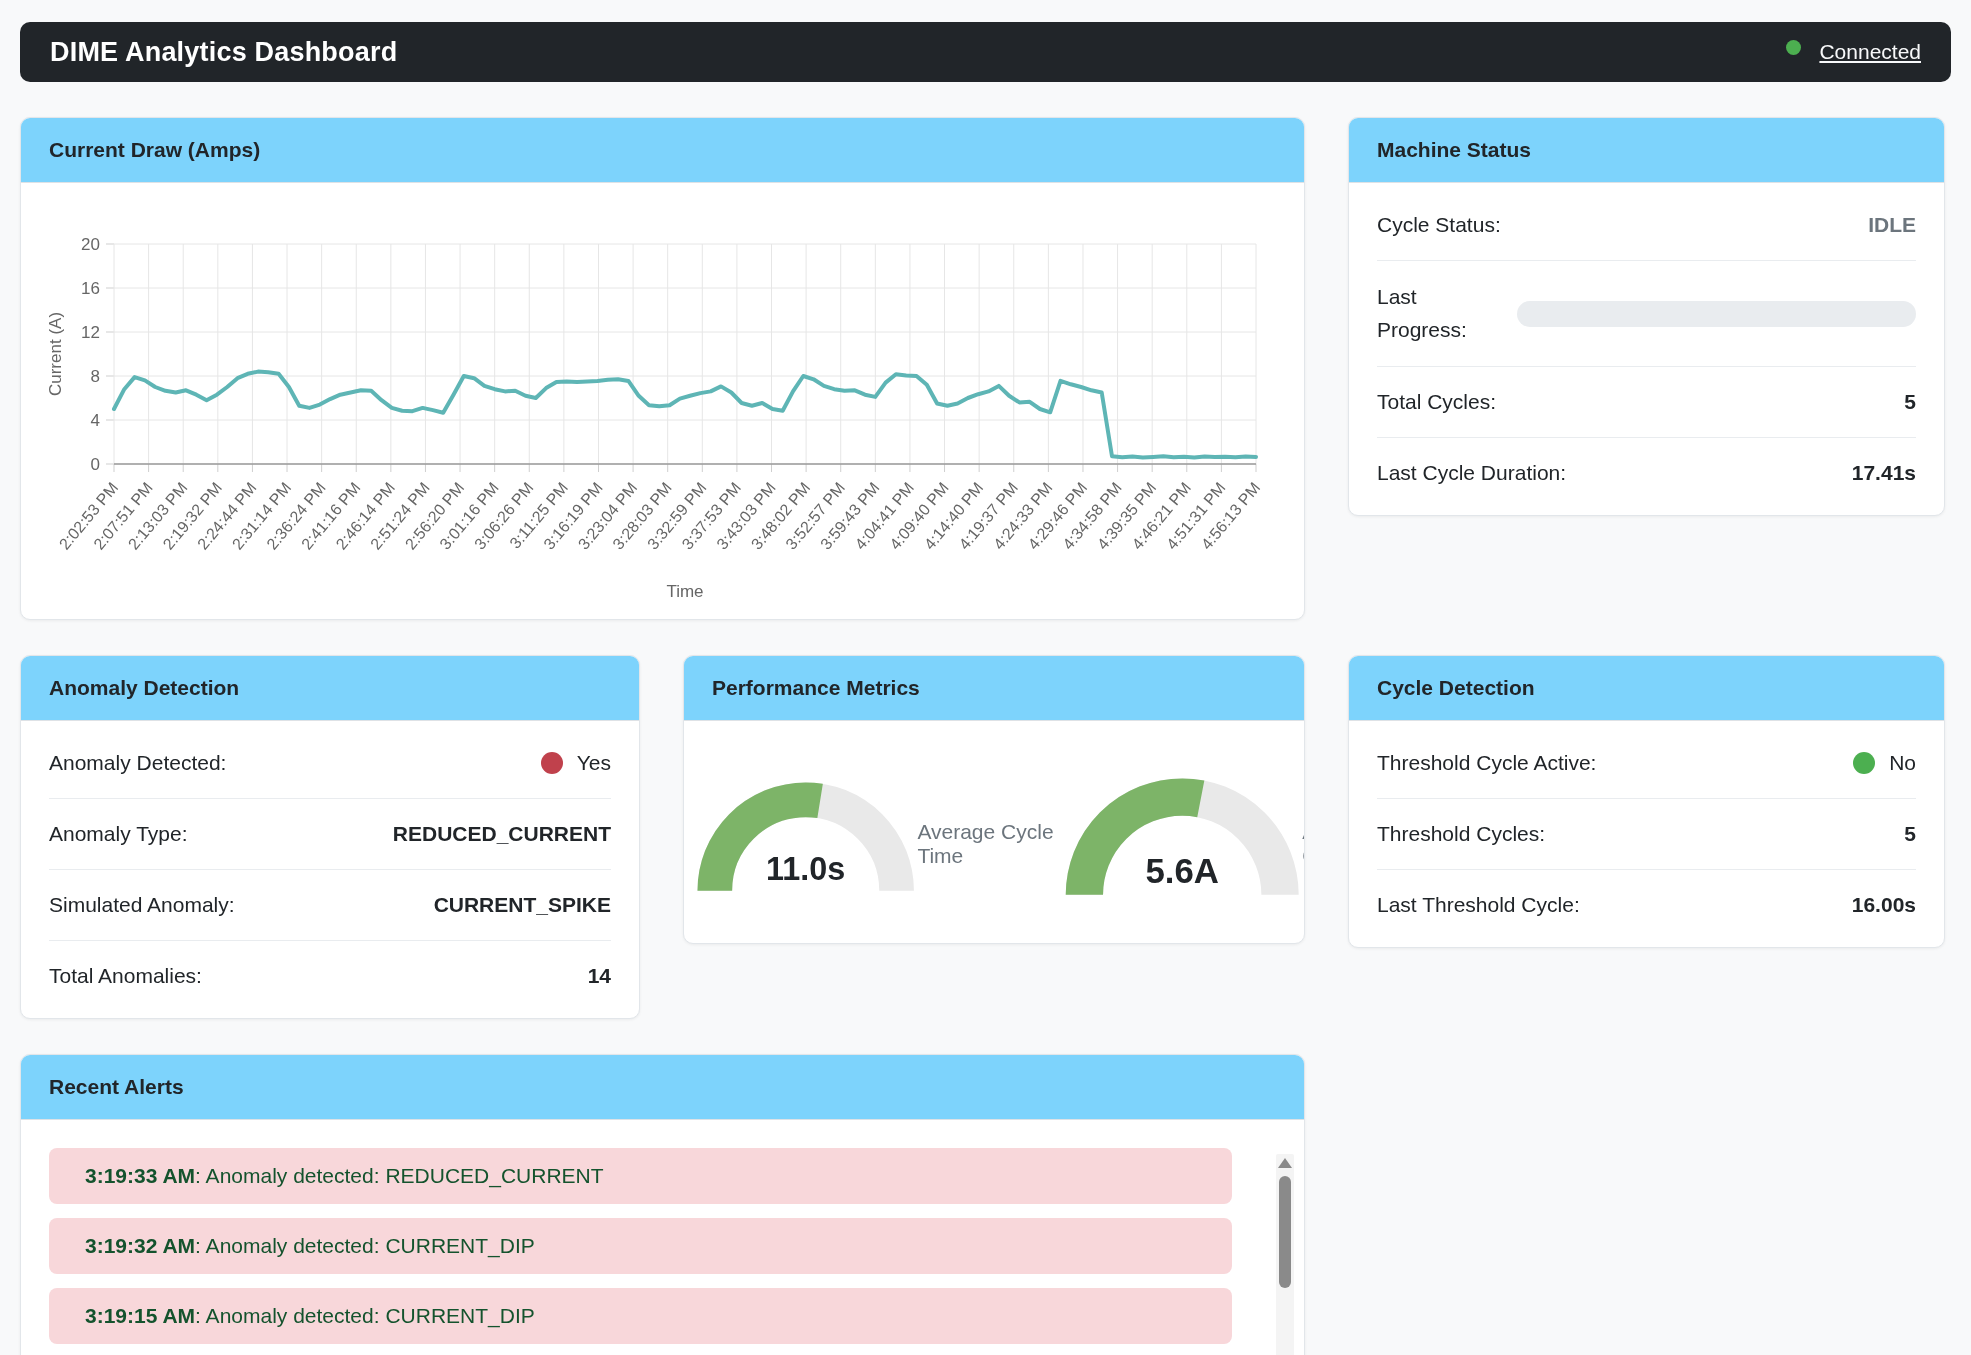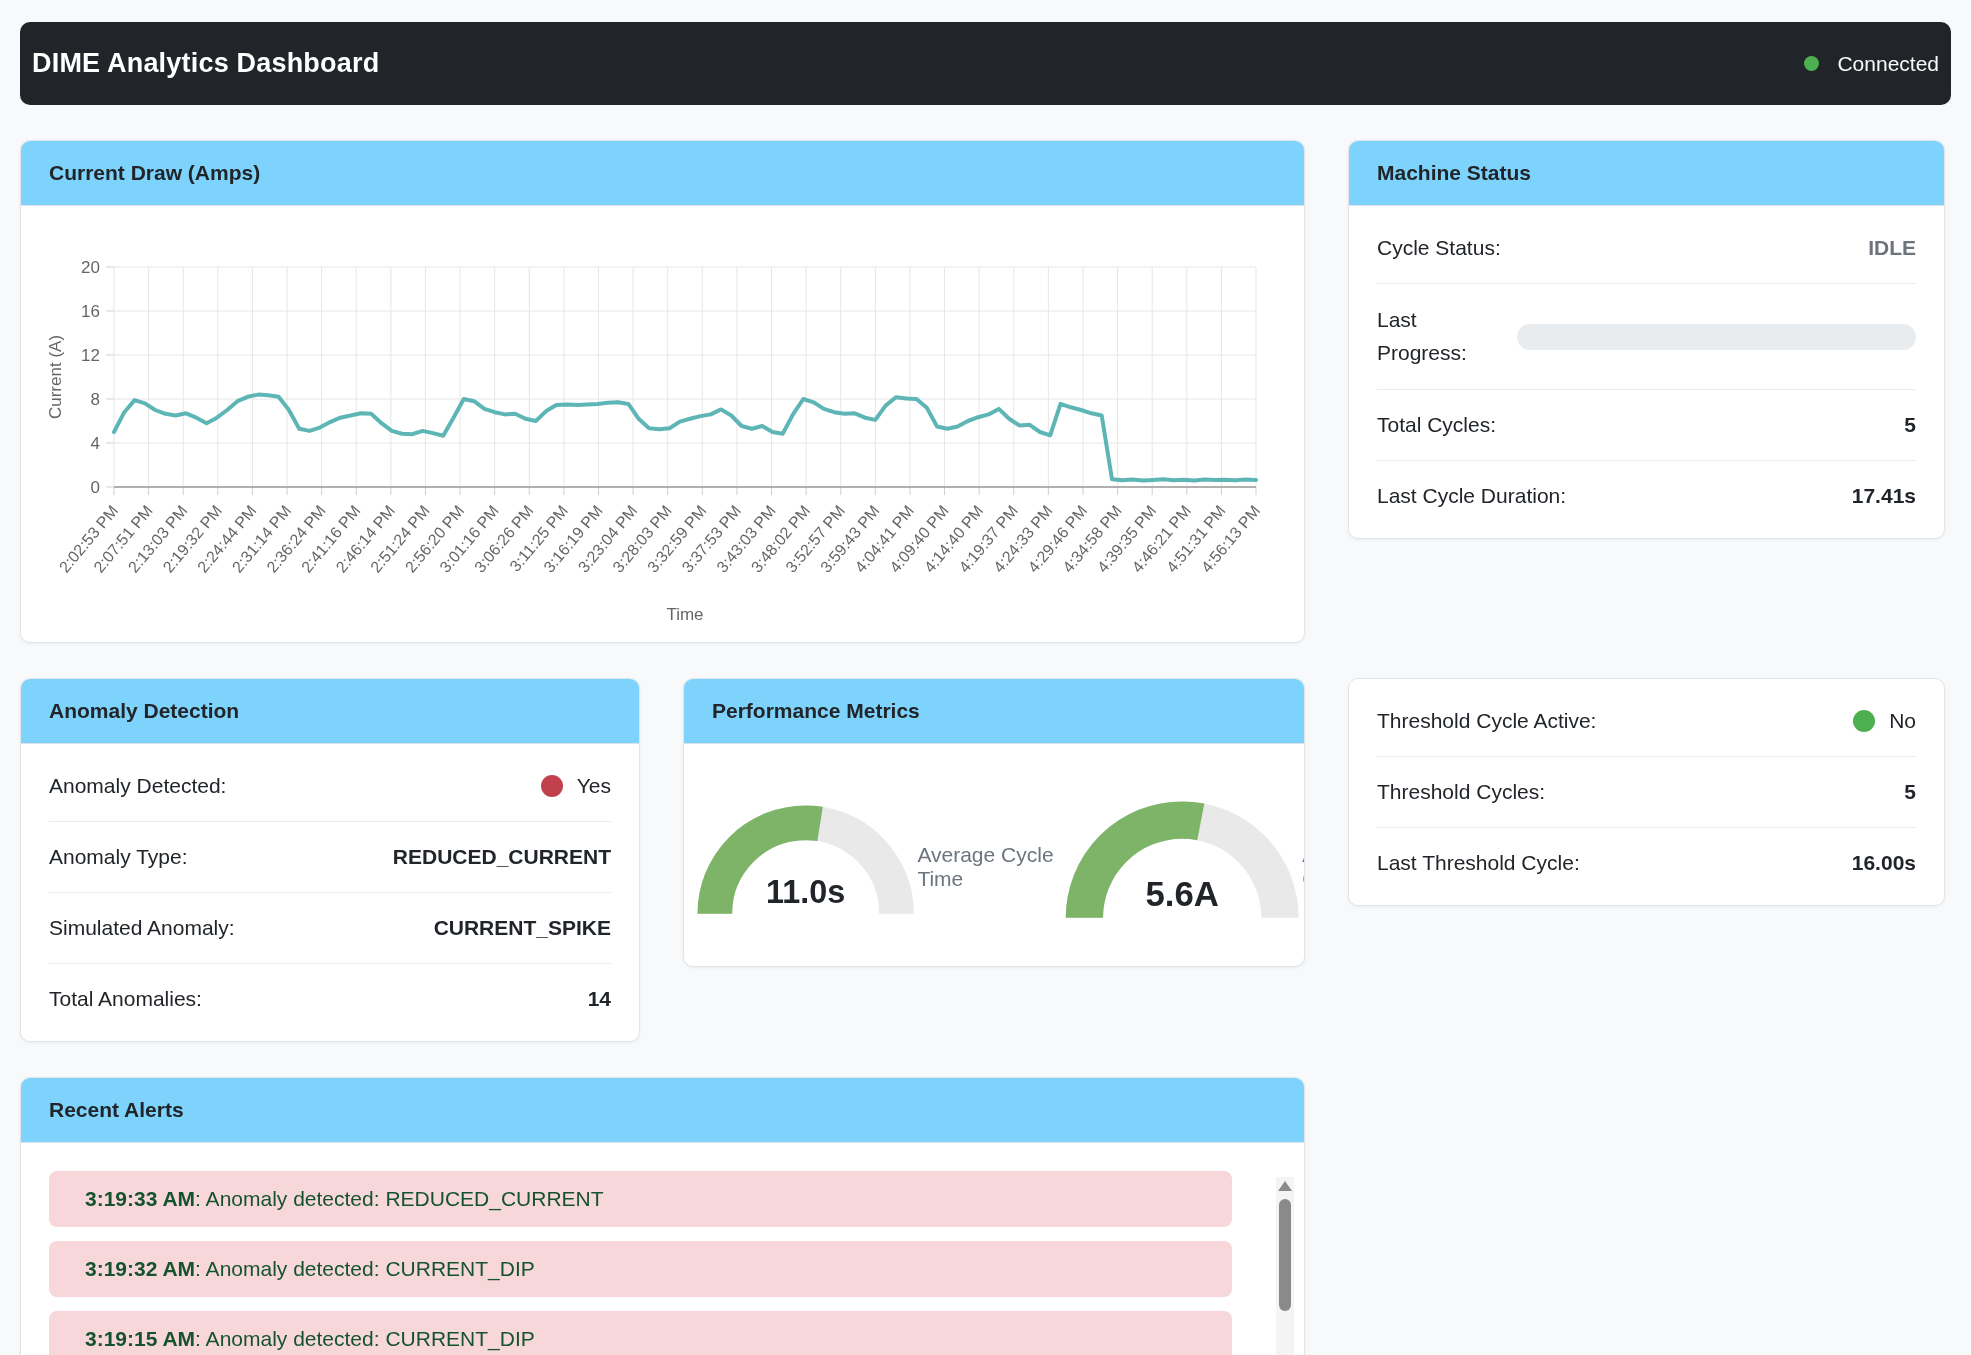--- a/index.html
+++ b/index.html
@@ -1,24 +1,24 @@
 <!DOCTYPE html>
 <html><head>
 <meta charset="utf-8">
 <style>
   * { margin:0; padding:0; box-sizing:border-box; }
   html,body { width:1971px; height:1355px; overflow:hidden; background:#f8f9fa;
     font-family:"Liberation Sans", sans-serif; color:#212529; }
   .page { padding:22px 20px 0 20px; }
 
   
-  .topbar { height:83px; background:#212529; border-radius:10px; display:flex;
-    align-items:center; justify-content:space-between; padding:0 12px; margin-bottom:35px; }
+  .topbar { height:60px; background:#212529; border-radius:10px; display:flex;
+    align-items:center; justify-content:space-between; padding:0 30px; margin-bottom:35px; }
   .topbar h1 { color:#ffffff; font-size:27px; font-weight:700; letter-spacing:.2px; }
-  .conn { display:flex; align-items:center; gap:18px; color:#f8f9fa; font-size:21px; }
+  .conn { display:flex; align-items:flex-start; gap:18px; color:#f8f9fa; font-size:21px;text-decoration:underline; }
   .dot { border-radius:50%; display:inline-block; }
   .dot-sm { width:15px; height:15px; }
   .dot-lg { width:22px; height:22px; }
 
   
   .grid { display:grid; grid-template-columns:620px 622px 597px; gap:35px 43px;
     align-items:start; }
   .span2 { grid-column:span 2; }
 
   
@@ -277,20 +277,21 @@
             <path class="g-track" d="M 27 150 A 118 118 0 0 1 263 150" fill="none" stroke-width="45" stroke="#e9e9e9"></path>
             <path class="g-fill" d="M 27 150 A 118 118 0 0 1 263 150" fill="none" stroke-width="45" stroke="#7db468" stroke-dasharray="207.59644254921355 370.7079331235956"></path>
             <text x="145" y="136" text-anchor="middle" fill="#212529">5.6A</text>
           </svg>
           <div class="gauge-label">Average Current</div>
         </div>
       </div>
     </div>
 
     <div class="card">
+      <div class="card-header">Cycle Detection</div>
       <div class="card-body">
         <div class="srow">
           <span>Threshold Cycle Active:</span>
           <span class="val-dot">
             <span class="dot dot-lg" style="background: rgb(76, 175, 80);"></span>
             <span>No</span>
           </span>
         </div>
         <div class="srow">
           <span>Threshold Cycles:</span>

